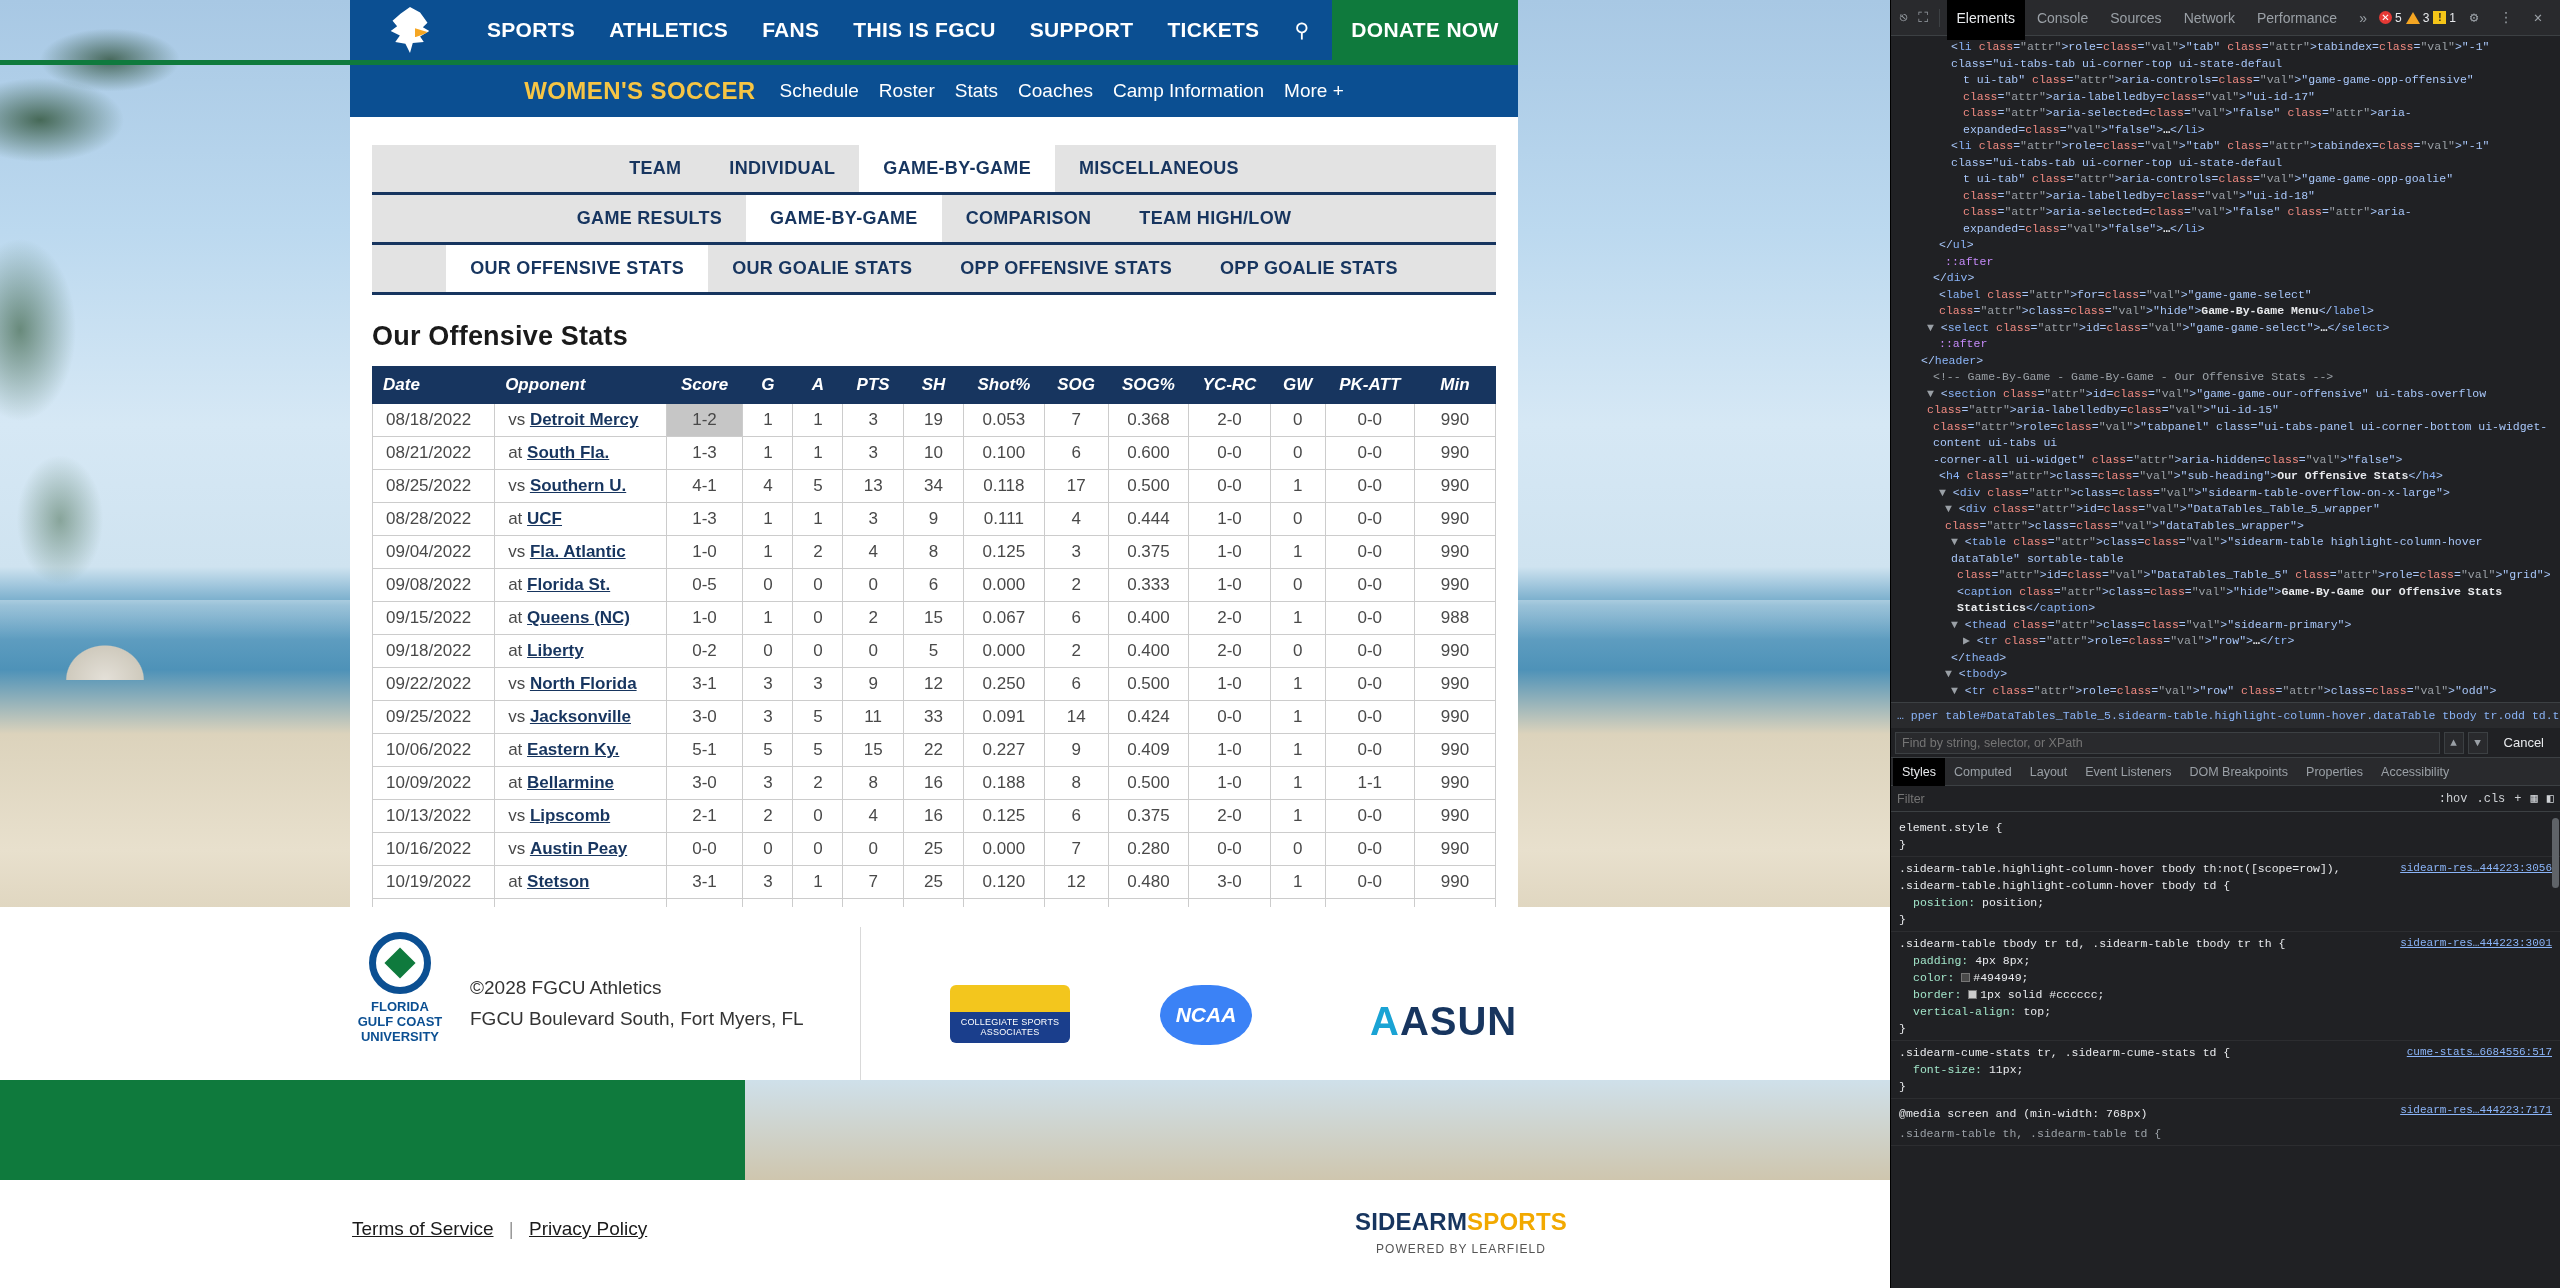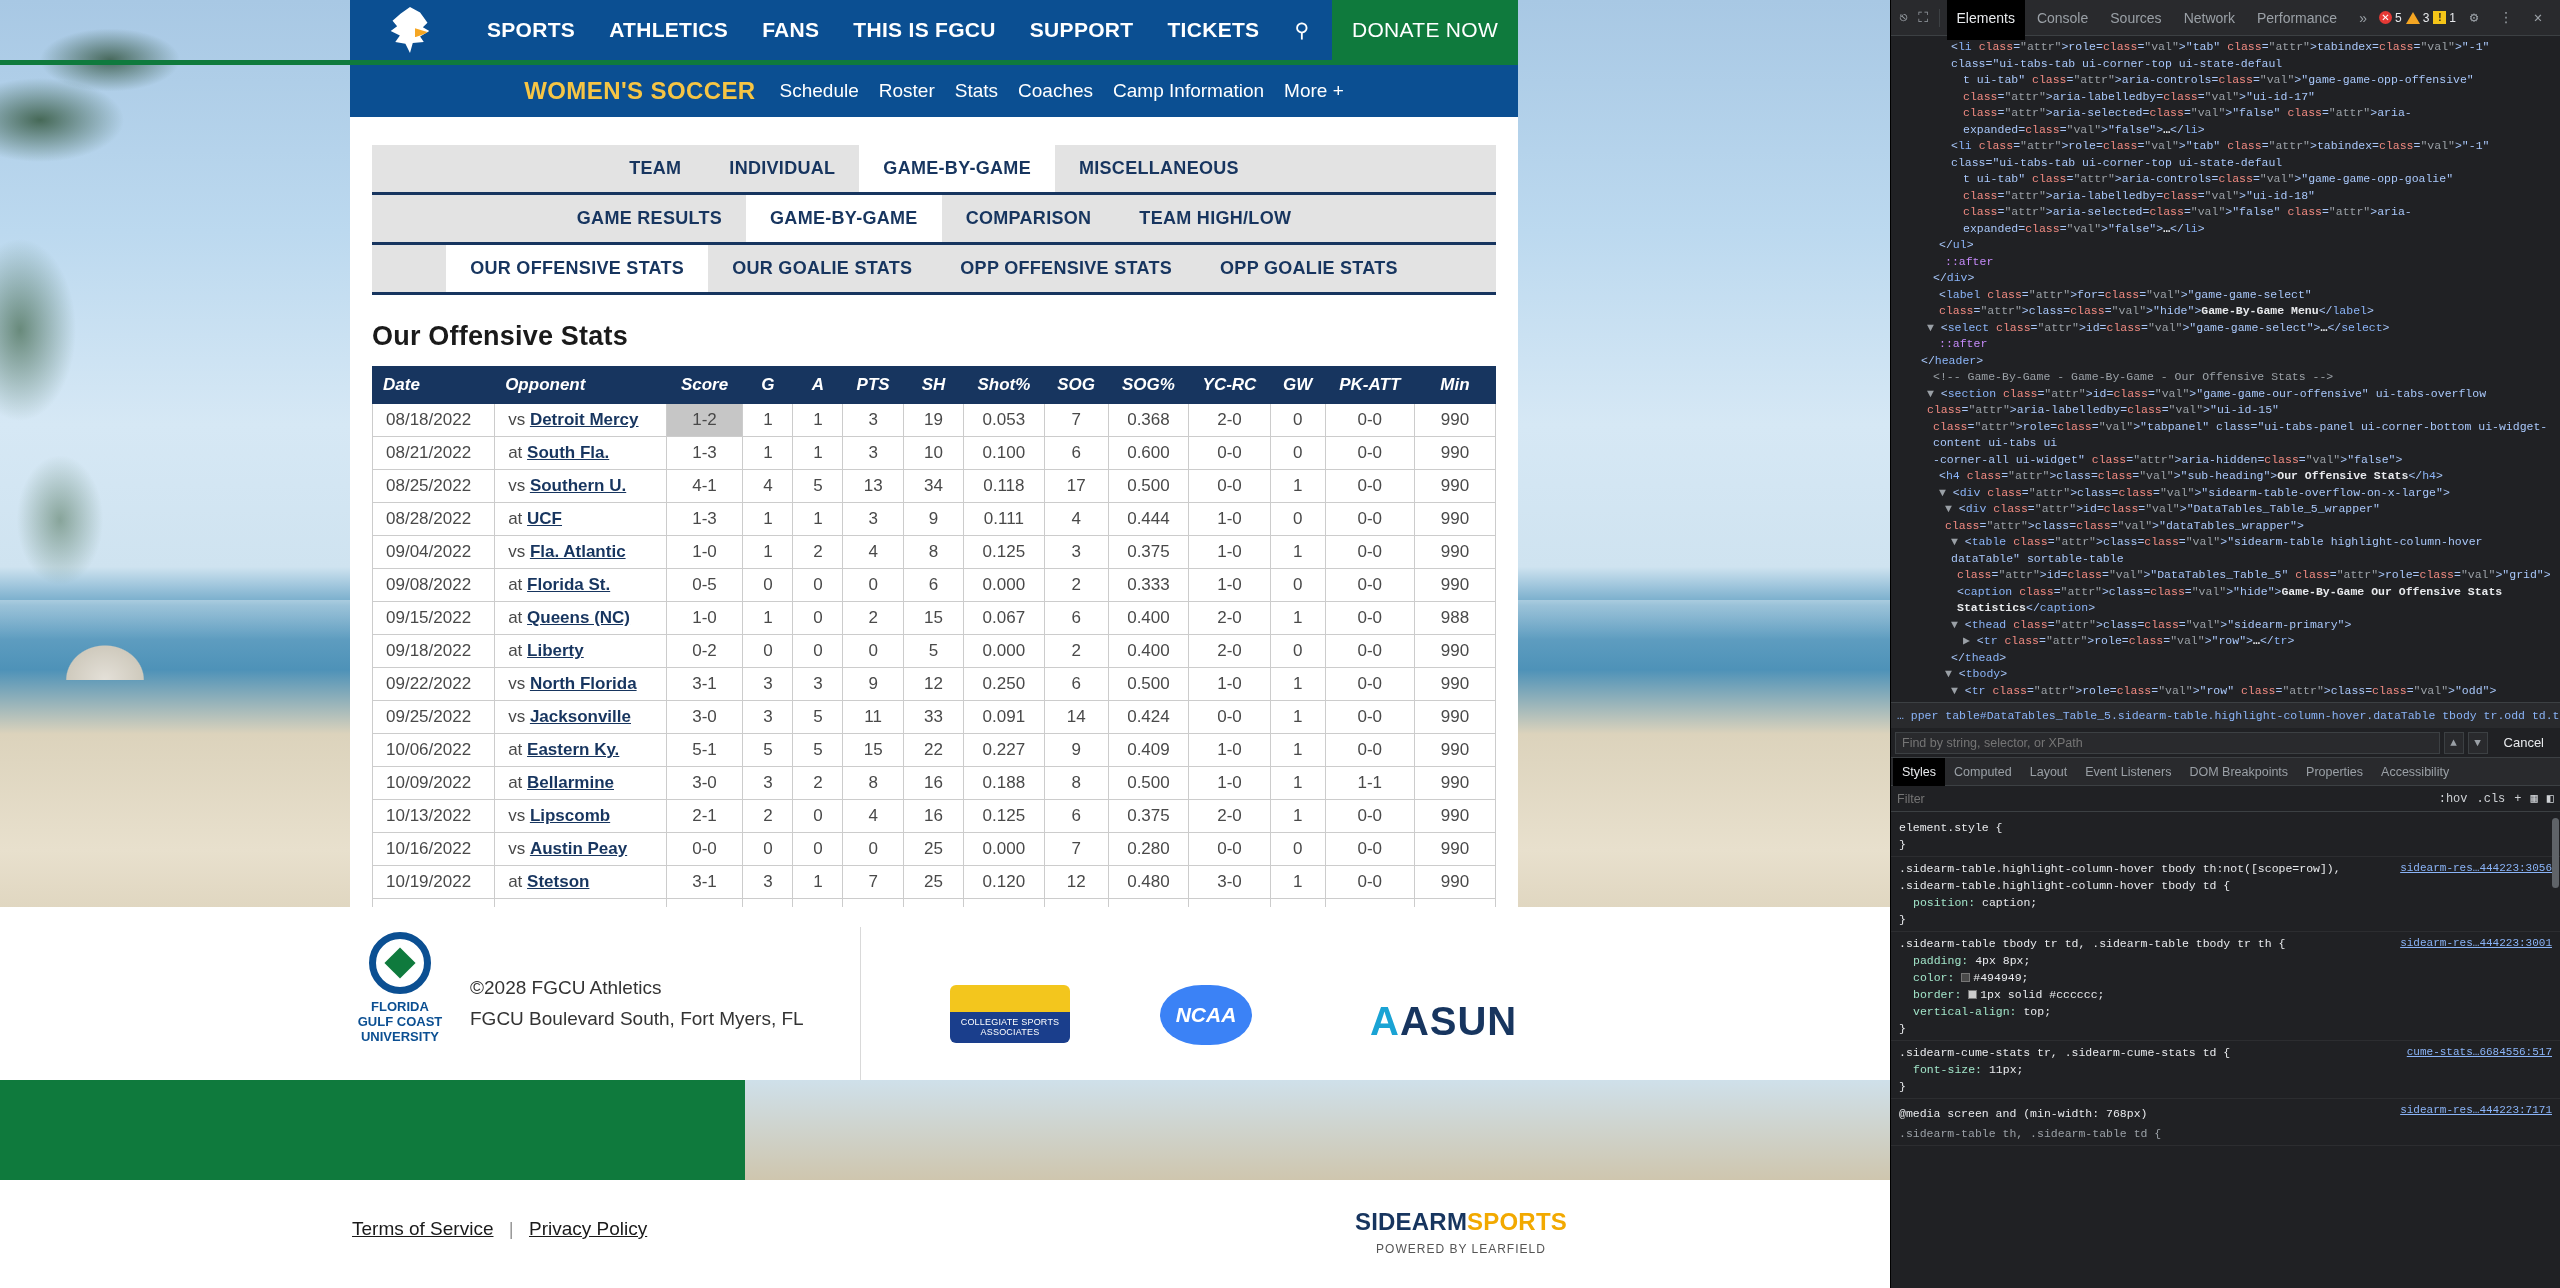--- a/index.html
+++ b/index.html
@@ -70,21 +70,21 @@
     font-size: 21px; font-weight: bold; letter-spacing: .3px;
     padding: 0 17px; white-space: nowrap;
   }
   .search-btn {
     color:#fff; font-size: 20px; padding: 0 18px; background:none; border:none;
     cursor:pointer; font-family:"Liberation Sans", sans-serif;
   }
   .donate {
     width: 186px; height: 60px; background: #0f7a3d; color:#fff;
     display:flex; align-items:center; justify-content:center;
-    font-size: 21px; font-weight: normal; letter-spacing:.3px;
+    font-size: 21px; font-weight: bold; letter-spacing:.3px;
     text-decoration:none;
   }
   .header-green-rule {
     position:absolute; left:0; top:60px; width: 1518px; height: 5px; background:#0f7a3d;
   }
 
   
   .sport-bar {
     position:absolute; left: 350px; top: 65px; width: 1168px; height: 52px;
     background:#0b4f92; display:flex; align-items:center; justify-content:center;
@@ -859,21 +859,21 @@
 
   <div class="styles-body" id="stylesbody">
       <div class="rule">
         <div class="sel-txt">element.style {</div>
         <div class="brace">}</div>
       </div>
       <div class="rule">
         <span class="src">sidearm-res…444223:3056</span>
         <div class="sel-txt">.sidearm-table.highlight-column-hover tbody th:not([scope=row]),</div>
         <div class="sel-txt">.sidearm-table.highlight-column-hover tbody td {</div>
-        <div class="prop">position: <span class="pval">caption;</span></div>
+        <div class="prop">position: <span class="pval">position;</span></div>
         <div class="brace">}</div>
       </div>
       <div class="rule">
         <span class="src">sidearm-res…444223:3001</span>
         <div class="sel-txt">.sidearm-table tbody tr td, .sidearm-table tbody tr th {</div>
         <div class="prop">padding: <span class="pval">4px 8px;</span></div>
         <div class="prop">color: <span class="swatch" style="background:#494949"></span><span class="pval">#494949;</span></div>
         <div class="prop">border: <span class="swatch" style="background:#cccccc"></span><span class="pval">1px solid #cccccc;</span></div>
         <div class="prop">vertical-align: <span class="pval">top;</span></div>
         <div class="brace">}</div>

